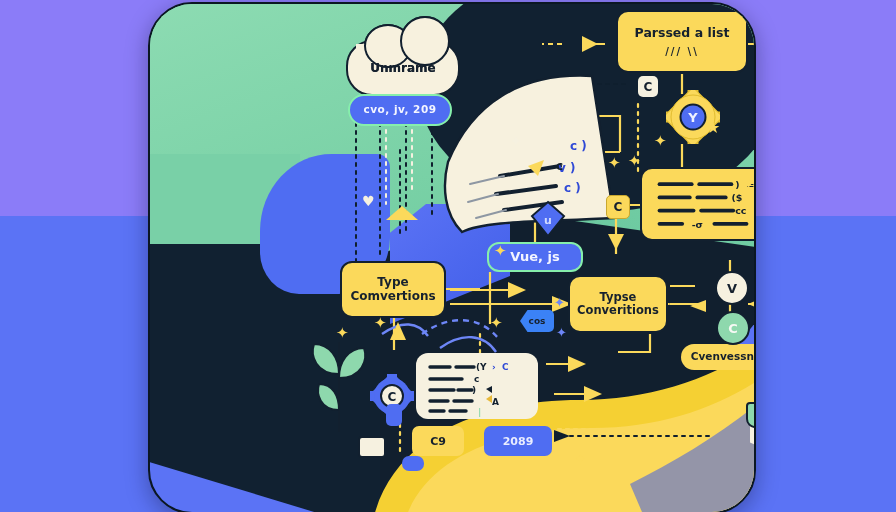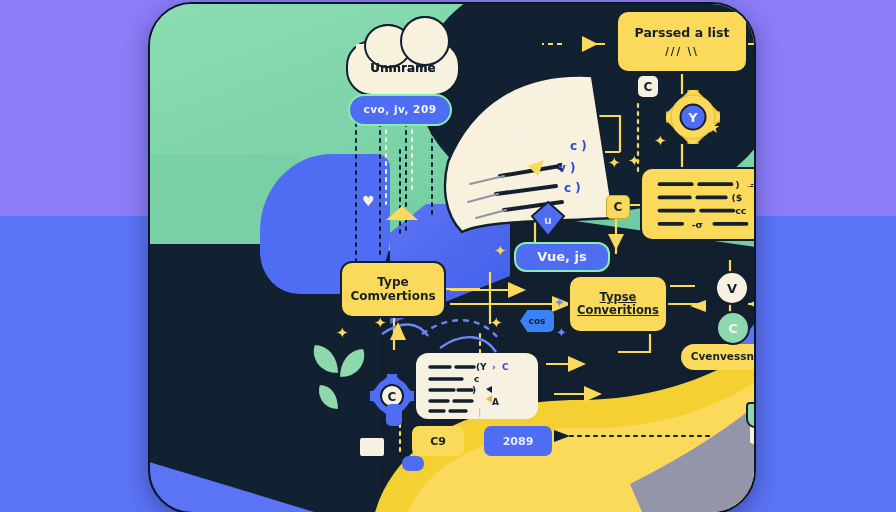--- a/index.html
+++ b/index.html
@@ -101,21 +101,21 @@
   .cloud:after{content:"";position:absolute;left:52px;top:-26px;width:46px;height:46px;
     background:#f7f1de;border:2.5px solid #12202f;border-radius:50%;}
   .cloud span{position:relative;z-index:3;}
   .cloud-mask{position:absolute;left:206px;top:40px;width:90px;height:20px;background:#f7f1de;z-index:2;}
 
   .n-unpill{position:absolute;left:198px;top:90px;width:104px;height:32px;font-size:10.5px;letter-spacing:.5px;}
   .n-parsed{position:absolute;left:466px;top:6px;width:132px;height:63px;flex-direction:column;font-size:12.5px;text-align:right;}
   .n-parsed .sub{font-size:10px;letter-spacing:2px;margin-top:6px;font-weight:bold;}
   .n-code-r{position:absolute;left:490px;top:163px;width:162px;height:74px;}
   .n-type1{position:absolute;left:190px;top:257px;width:106px;height:57px;flex-direction:column;font-size:12px;}
-  .n-type2{position:absolute;left:418px;top:271px;width:100px;height:58px;flex-direction:column;font-size:11.5px;text-decoration:underline;}
+  .n-type2{position:absolute;left:418px;top:271px;width:100px;height:58px;flex-direction:column;font-size:11.5px;}
   .n-vue{position:absolute;left:337px;top:238px;width:96px;height:30px;font-size:13px;}
   .n-cvenv{position:absolute;left:531px;top:340px;width:96px;height:26px;font-size:10.5px;}
   .n-codecard{position:absolute;left:266px;top:349px;width:122px;height:66px;background:#f6f1e0;border-radius:12px;}
   .n-p-c9{position:absolute;left:262px;top:422px;width:52px;height:30px;background:#fbd95b;border-radius:7px;
           display:flex;align-items:center;justify-content:center;font-size:11px;font-weight:bold;color:#16212e;}
   .n-p-2089{position:absolute;left:334px;top:422px;width:68px;height:30px;background:#4f6df2;border-radius:7px;
           display:flex;align-items:center;justify-content:center;font-size:11px;font-weight:bold;color:#e9edff;}
 
   .shield{
     position:absolute;left:600px;top:400px;width:98px;height:62px;
@@ -334,21 +334,21 @@
     <div class="node ynode n-type1">
       <span>Type</span>
       <span>Comvertions</span>
     </div>
 
     <div class="node ynode n-type2">
       <span>Typse</span>
       <span>Converitions</span>
     </div>
 
-    <div class="node pill-blue n-vue" style="border-radius:12px;margin-left:27px;">
+    <div class="node pill-blue n-vue" style="border-radius:12px;">
       <span>Vue, js</span>
     </div>
 
     <div class="node pill-yellow n-cvenv">
       <span>Cvenvessnse</span>
     </div>
 
     <div class="n-codecard">
       <svg viewBox="0 0 122 66" style="width:100%;height:100%;">
         <g stroke="#12202f" stroke-width="3.4" stroke-linecap="round">

